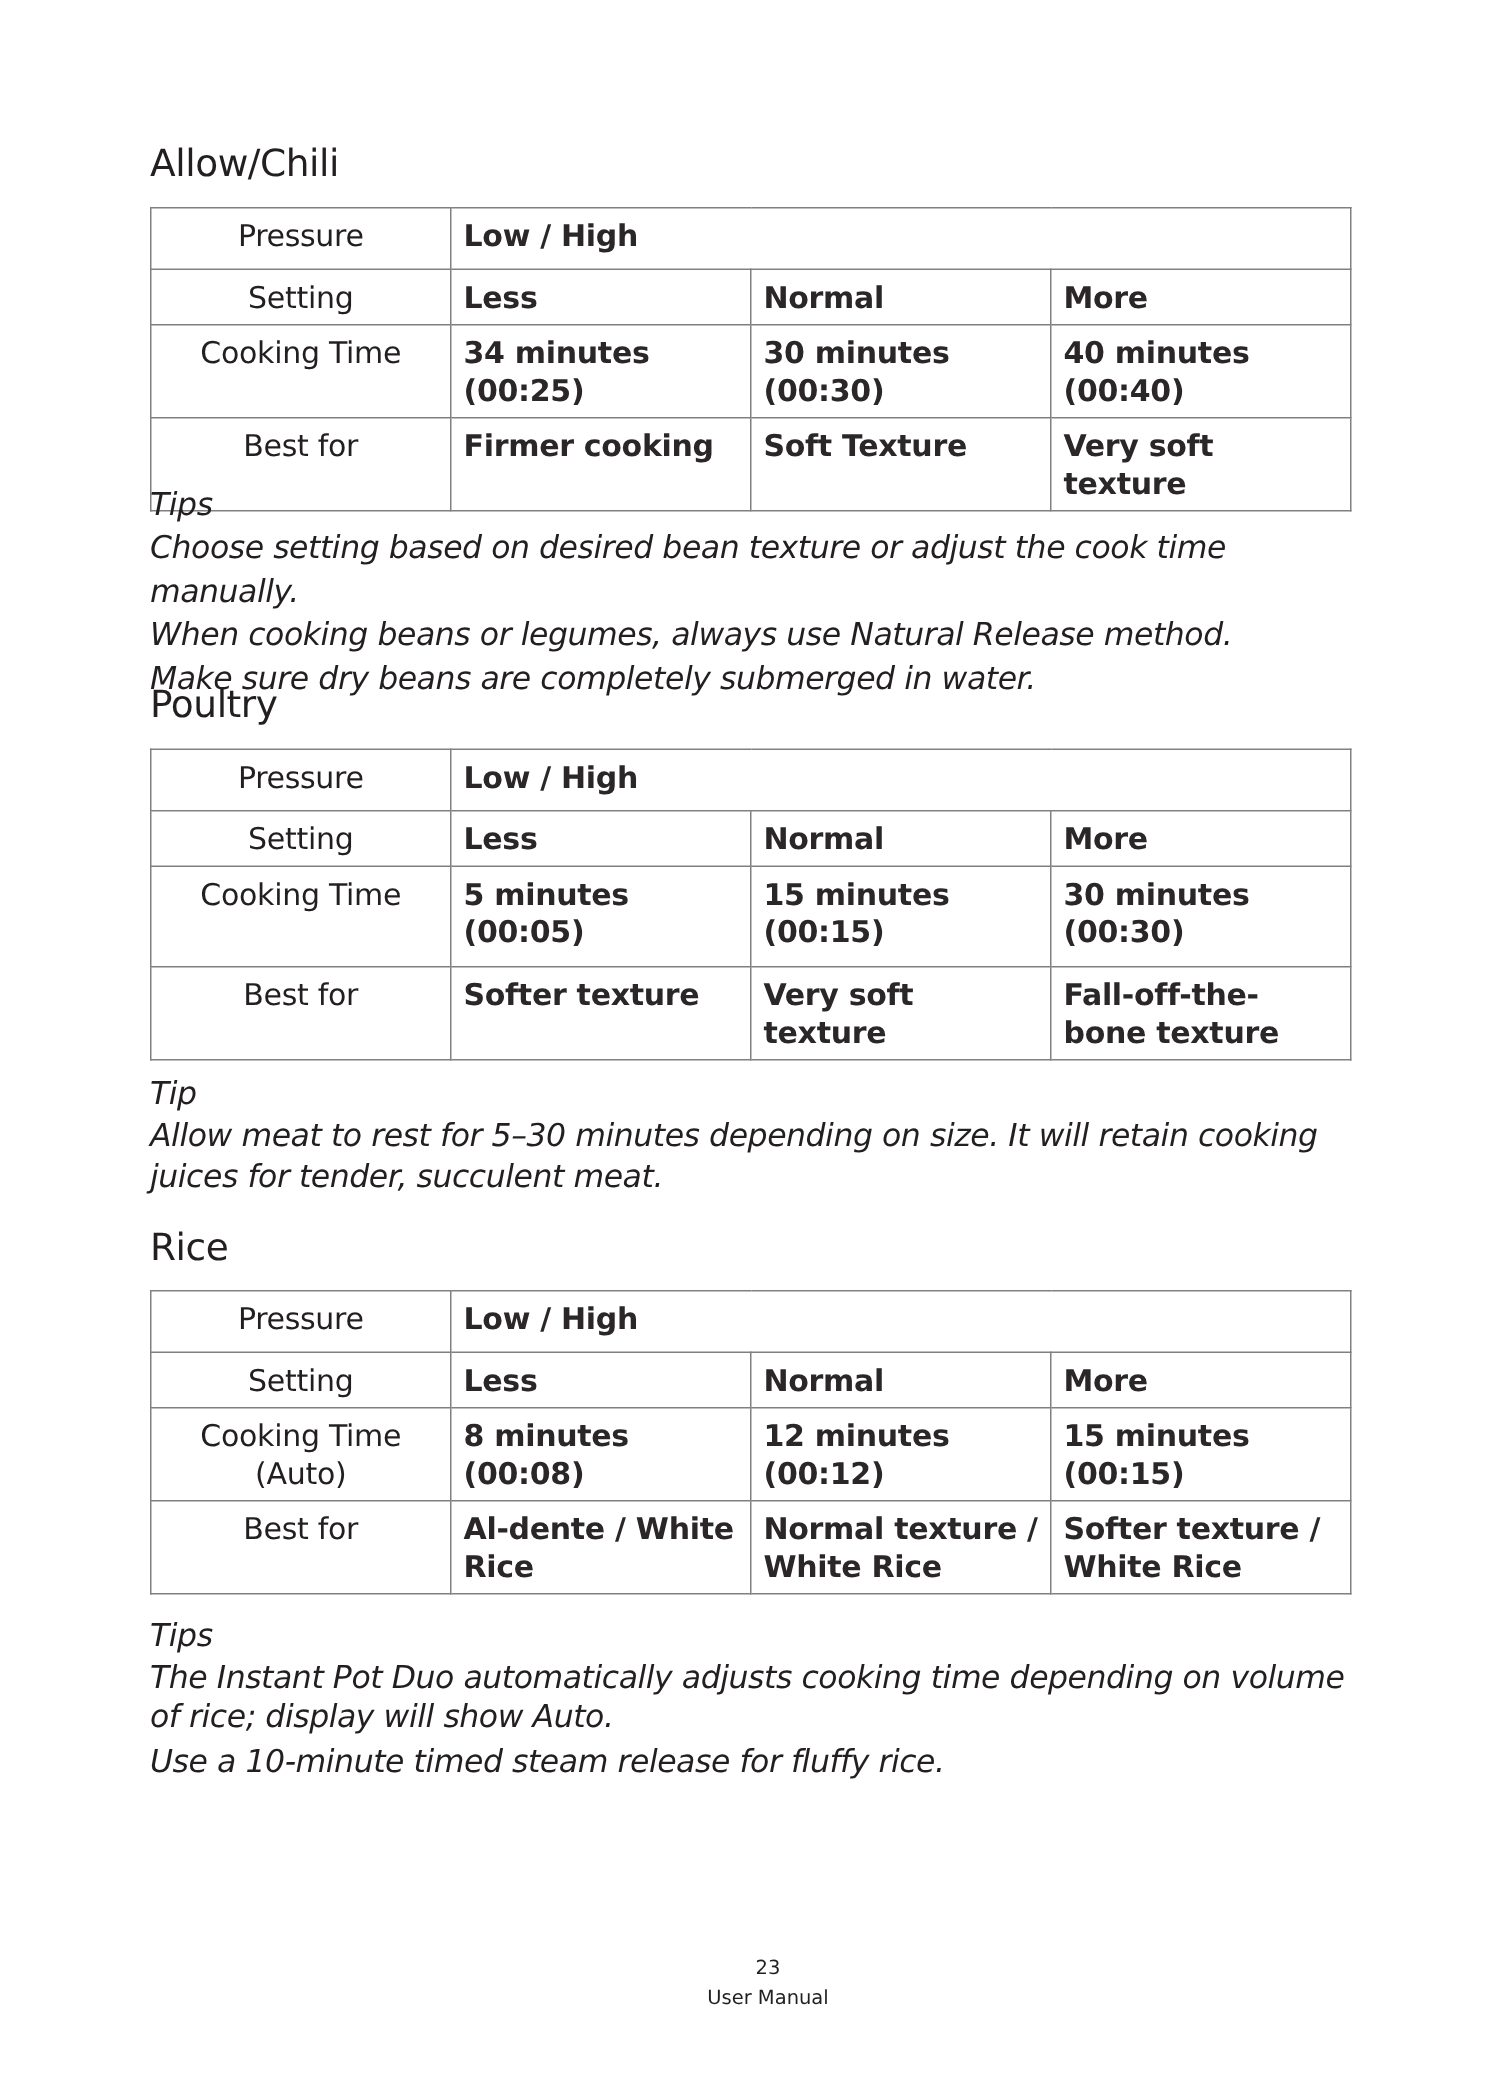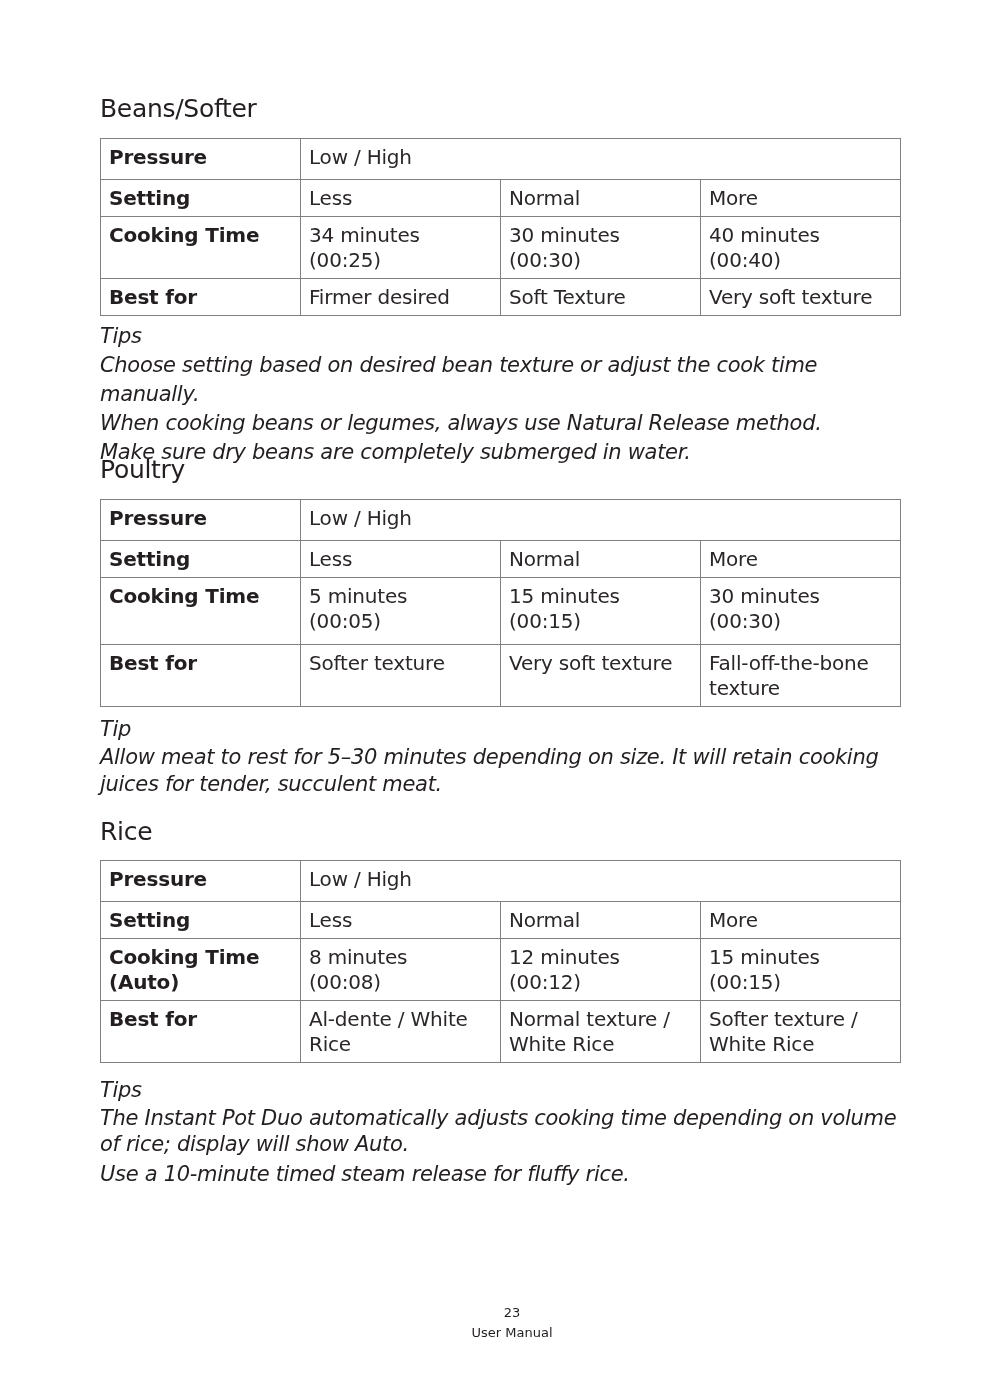--- a/index.html
+++ b/index.html
@@ -19,62 +19,62 @@
     border-collapse: collapse; table-layout: fixed;
     font-size: 20px; line-height: 25px;
   }
   table.spec td {
     border: 1.3px solid #808080;
     vertical-align: top;
     padding: 6px 8px 5px 8px;
     color: #231f20;
     letter-spacing: -0.2px;
   }
-  table.spec td.label { font-weight: 700; width: 183px; }
-  table.spec td.value { font-weight: 400; color: #2b2728; }
+  table.spec td.label { font-weight: 400; width: 183px; text-align: center; }
+  table.spec td.value { font-weight: 700; color: #2b2728; }
   .tips {
     position: absolute; left: 0; width: 820px;
     font-style: italic; font-size: 21px; line-height: 29px;
     color: #231f20; letter-spacing: -0.3px;
   }
   .tips .tips-title { display: block; }
   .tips .line { display: block; }
   .tips b { font-weight: normal; }
   .footer {
     position: absolute; left: 12px; width: 1000px; text-align: center;
     font-size: 13px; line-height: 20px; color: #231f20;
   }
 </style>
 </head>
 <body>
 
 <div class="page">
 
-  <h2 class="section-title" style="top:94px">Beans/Softer</h2>
+  <h2 class="section-title" style="top:94px">Allow/Chili</h2>
   <table class="spec" style="top:138px">
     <tbody>
         <tr style="height:41px">
       <td class="label">Pressure</td>
       <td class="value" colspan="3">Low / High</td>
     </tr>
     <tr style="height:35px">
       <td class="label">Setting</td>
       <td class="value">Less</td>
       <td class="value">Normal</td>
       <td class="value">More</td>
     </tr>
     <tr style="height:59px">
       <td class="label">Cooking Time</td>
       <td class="value"><span>34 minutes</span><br><span>(00:25)</span></td>
       <td class="value"><span>30 minutes</span><br><span>(00:30)</span></td>
       <td class="value"><span>40 minutes</span><br><span>(00:40)</span></td>
     </tr>
     <tr style="height:35px">
       <td class="label">Best for</td>
-      <td class="value">Firmer desired</td>
+      <td class="value">Firmer cooking</td>
       <td class="value">Soft Texture</td>
       <td class="value">Very soft texture</td>
     </tr>
   </tbody>
     </table>
   <div class="tips" style="top:322px">
     <span class="tips-title">Tips</span>
     <span class="line"><span>Choose setting based on desired bean texture or adjust the cook time manually.</span></span>
     <span class="line"><span>When cooking beans or legumes, always use </span><b>Natural Release</b><span> method.</span></span>
     <span class="line"><span>Make sure dry beans are completely submerged in water.</span></span>

